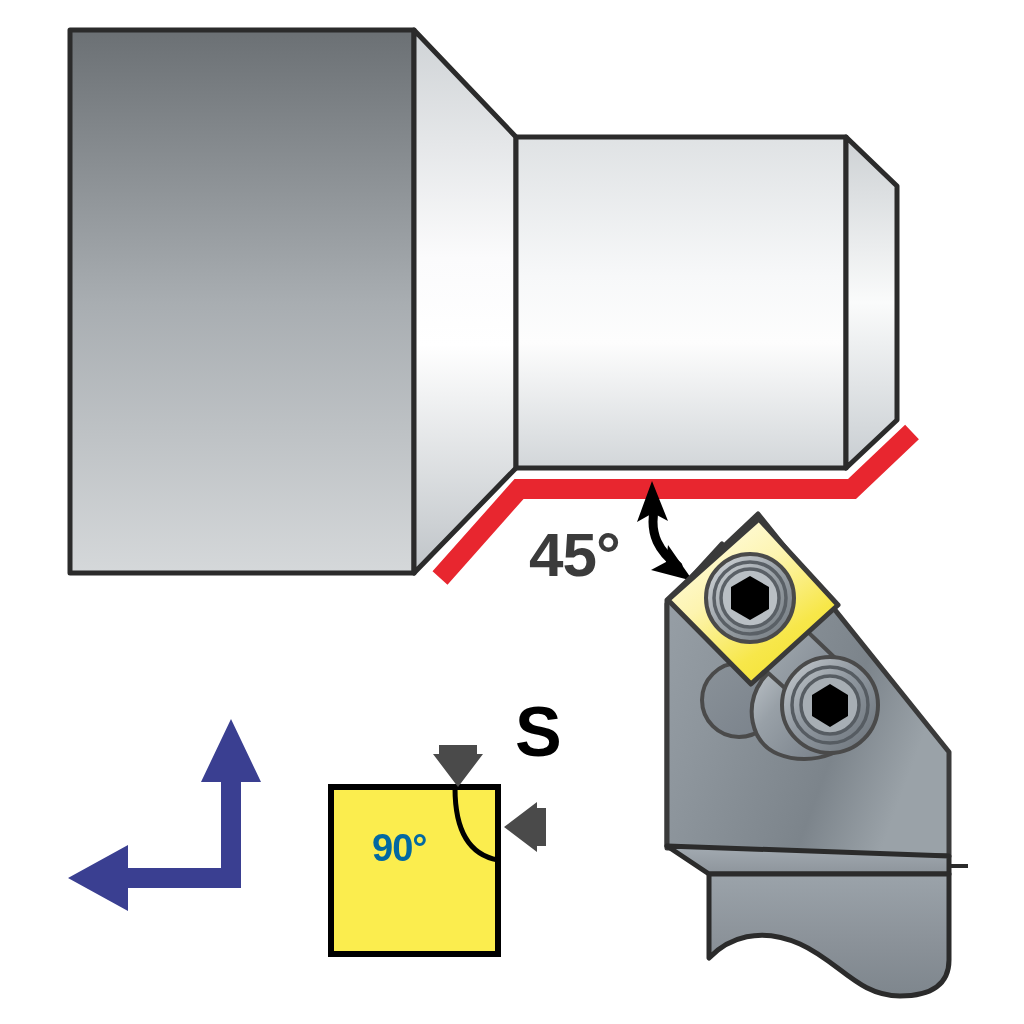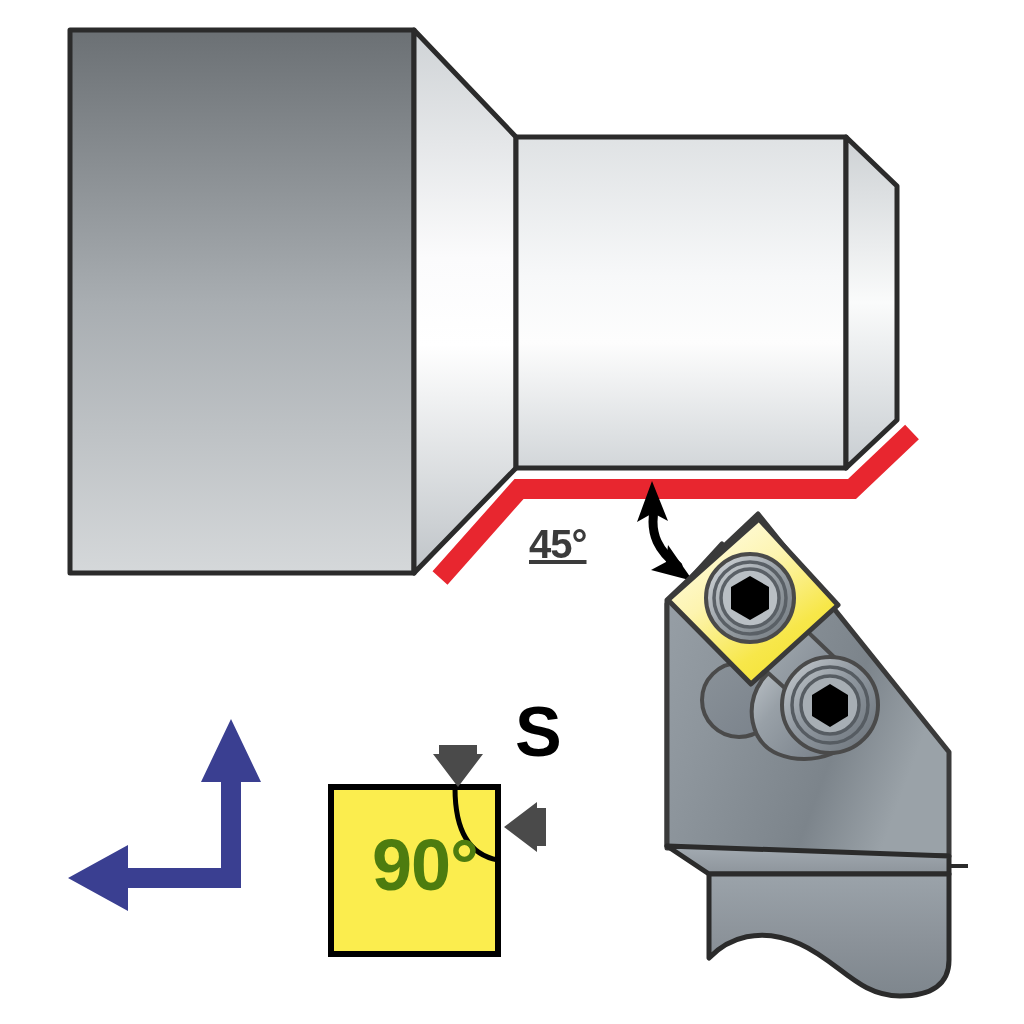--- a/index.html
+++ b/index.html
@@ -1,22 +1,22 @@
 <!DOCTYPE html>
 <html><head>
 <meta charset="utf-8">
 <style>
   html,body{margin:0;padding:0;background:#ffffff;}
   body{width:1024px;height:1024px;overflow:hidden;
        font-family:"Liberation Sans","DejaVu Sans",sans-serif;}
   #stage{position:relative;width:1024px;height:1024px;background:#fff;}
   #stage > svg{position:absolute;left:0;top:0;}
   .lbl{position:absolute;font-weight:bold;line-height:1;white-space:nowrap;}
-  #lbl-45{left:529px;top:524px;font-size:40px;color:#3b3b3b;letter-spacing:-1px;text-decoration:underline;}
-  #lbl-90{left:372px;top:829px;font-size:72px;color:#4d7c0f;letter-spacing:-1px;}
+  #lbl-45{left:529px;top:524px;font-size:62px;color:#3b3b3b;letter-spacing:-1px;}
+  #lbl-90{left:372px;top:829px;font-size:38px;color:#0369a1;letter-spacing:-1px;}
   #lbl-S{left:515px;top:697px;font-size:70px;color:#000000;}
 </style>
 </head>
 <body>
 
 <div id="stage">
 
   <svg width="1024" height="1024" viewBox="0 0 1024 1024">
     <defs>
 

